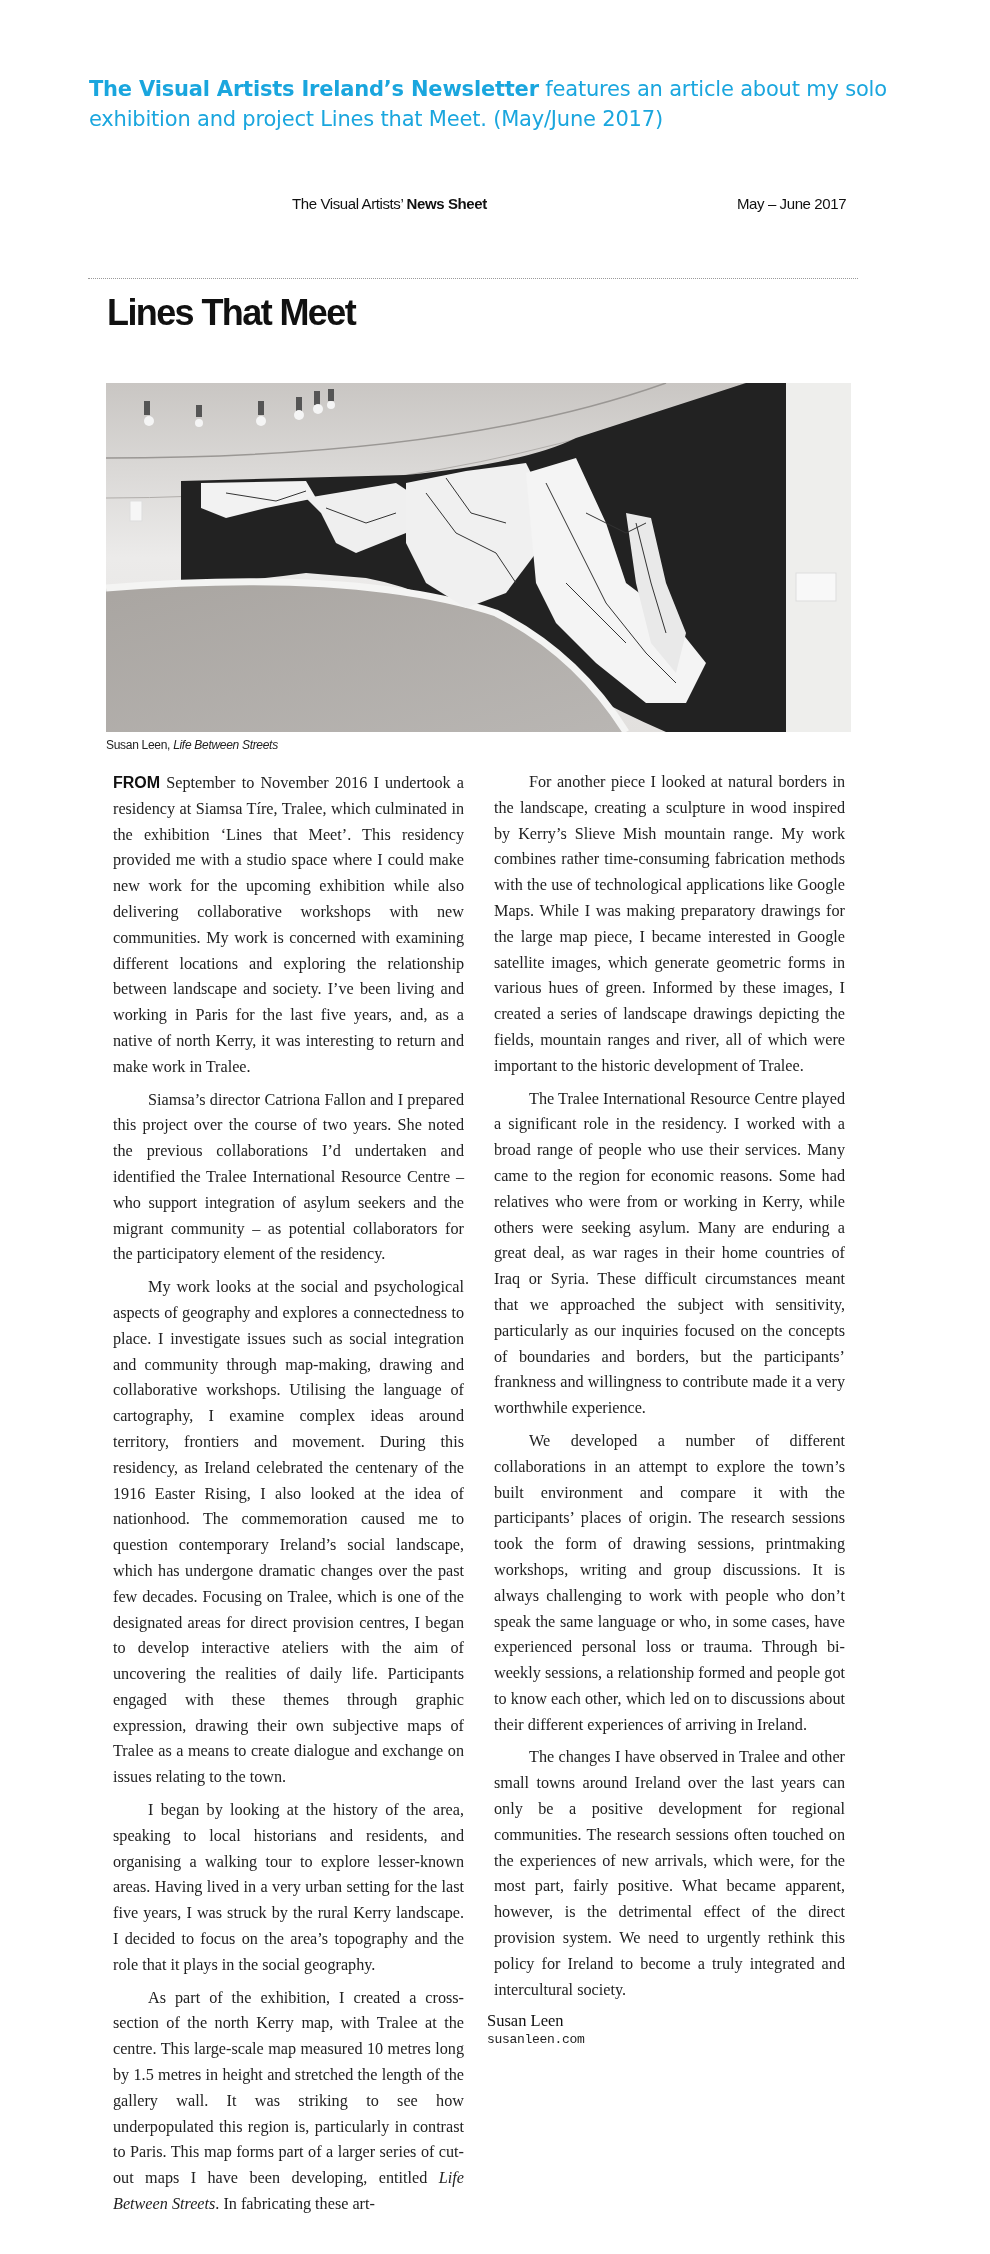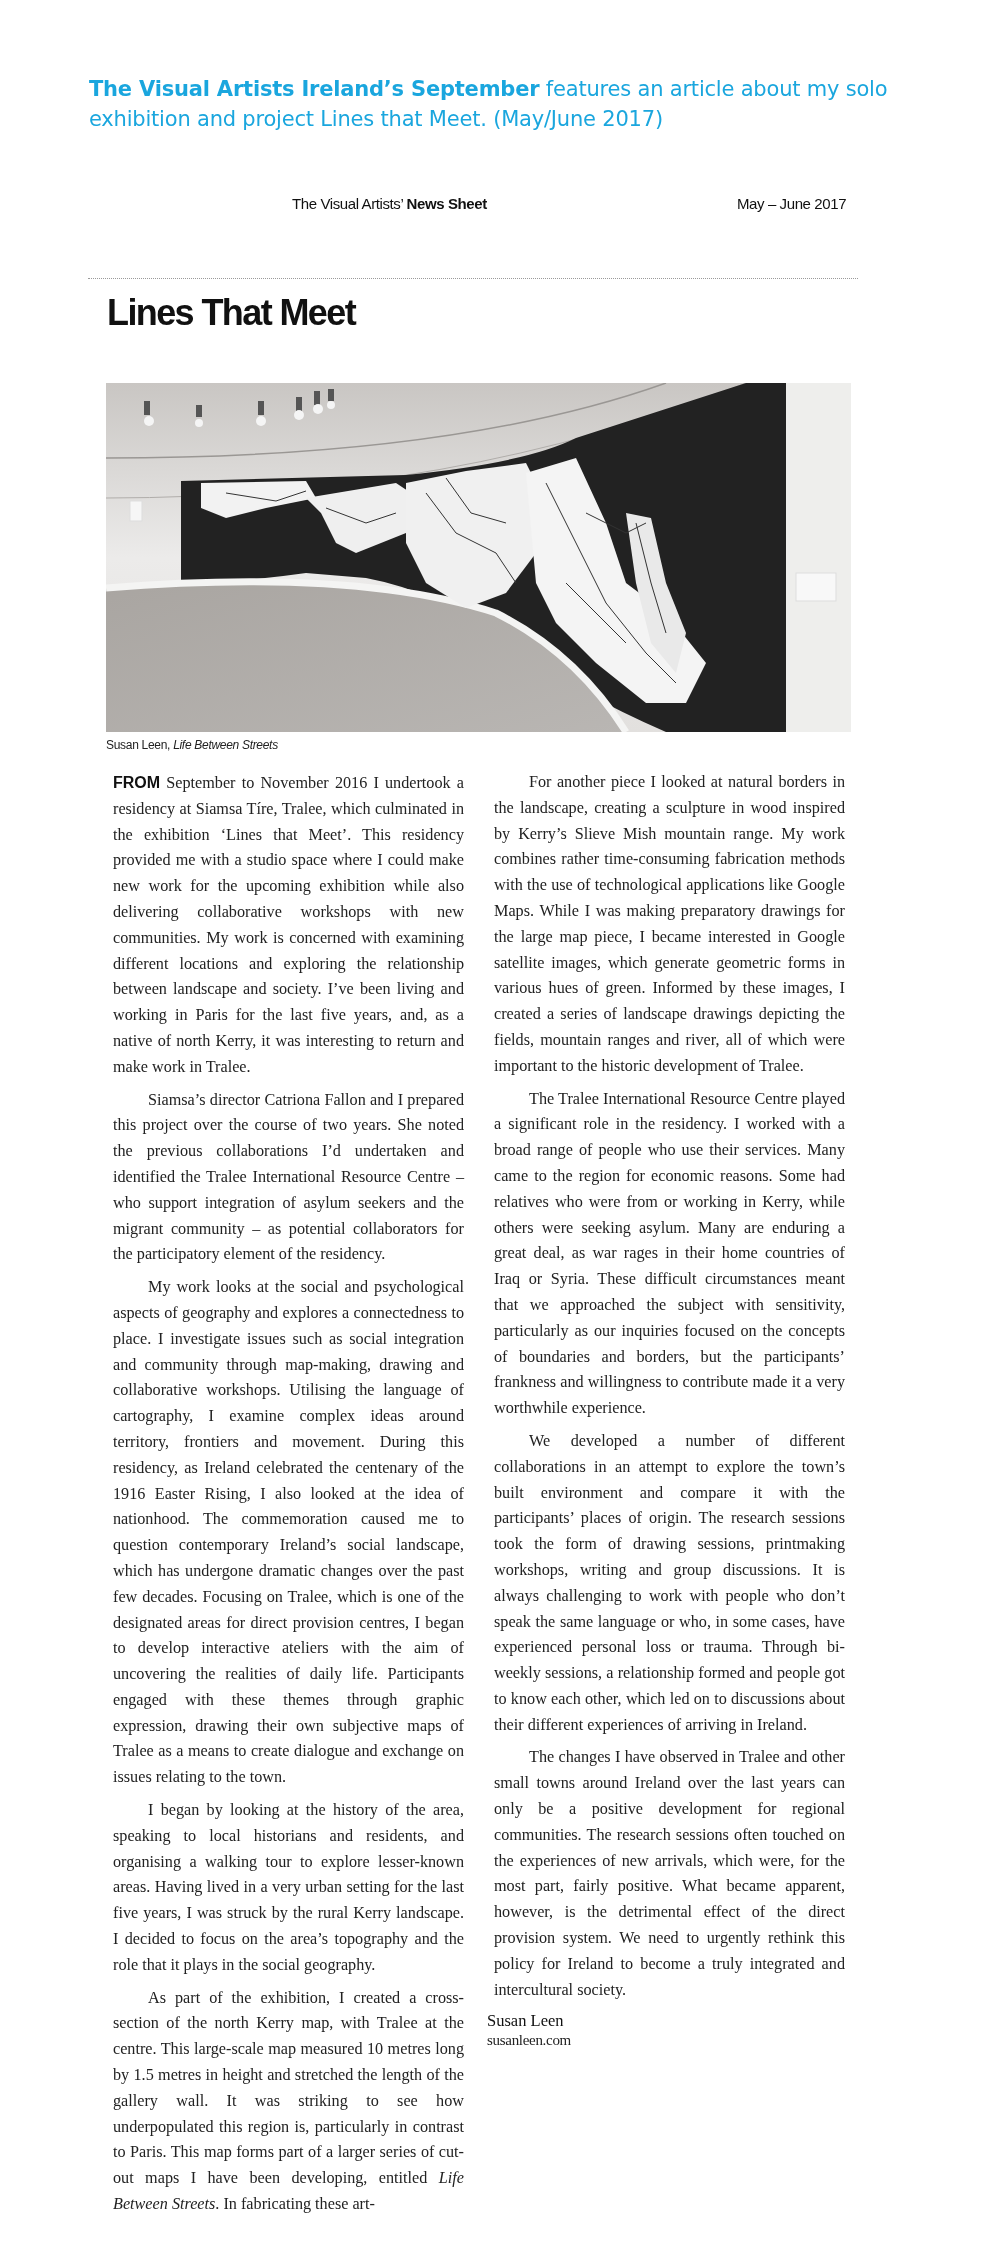--- a/index.html
+++ b/index.html
@@ -54,29 +54,29 @@
     .col p { margin: 7px; text-indent: 35px; }
     .col p.first { text-indent: 0; }
     .lead { font-family: "Liberation Sans", sans-serif; font-weight: bold; font-size: 16px; color: #111; }
     .col i { font-style: italic; }
 
     .sig-name {
       font-family: "Liberation Serif", serif; font-weight: normal; font-size: 16.5px;
       color: #111; line-height: 22px; margin-top: 2px;
     }
     .sig-url {
-      font-family: Liberation Serif, serif; font-size: 15px; color: #222;
+      font-family: Liberation Mono, monospace; font-size: 13px; color: #222;
       line-height: 16px; letter-spacing: -0.3px;
     }
   </style>
 </head>
 <body>
 
 <div class="intro">
-  <b>The Visual Artists Ireland’s September</b><span> features an article about my solo exhibition and project Lines that Meet. (May/June 2017)</span>
+  <b>The Visual Artists Ireland’s Newsletter</b><span> features an article about my solo exhibition and project Lines that Meet. (May/June 2017)</span>
 </div>
 
 <div class="masthead">
   <div class="left">
     <span>The Visual Artists’ </span><b>News Sheet</b>
   </div>
   <div class="right">May – June 2017</div>
 </div>
 
 <div class="rule"></div>

